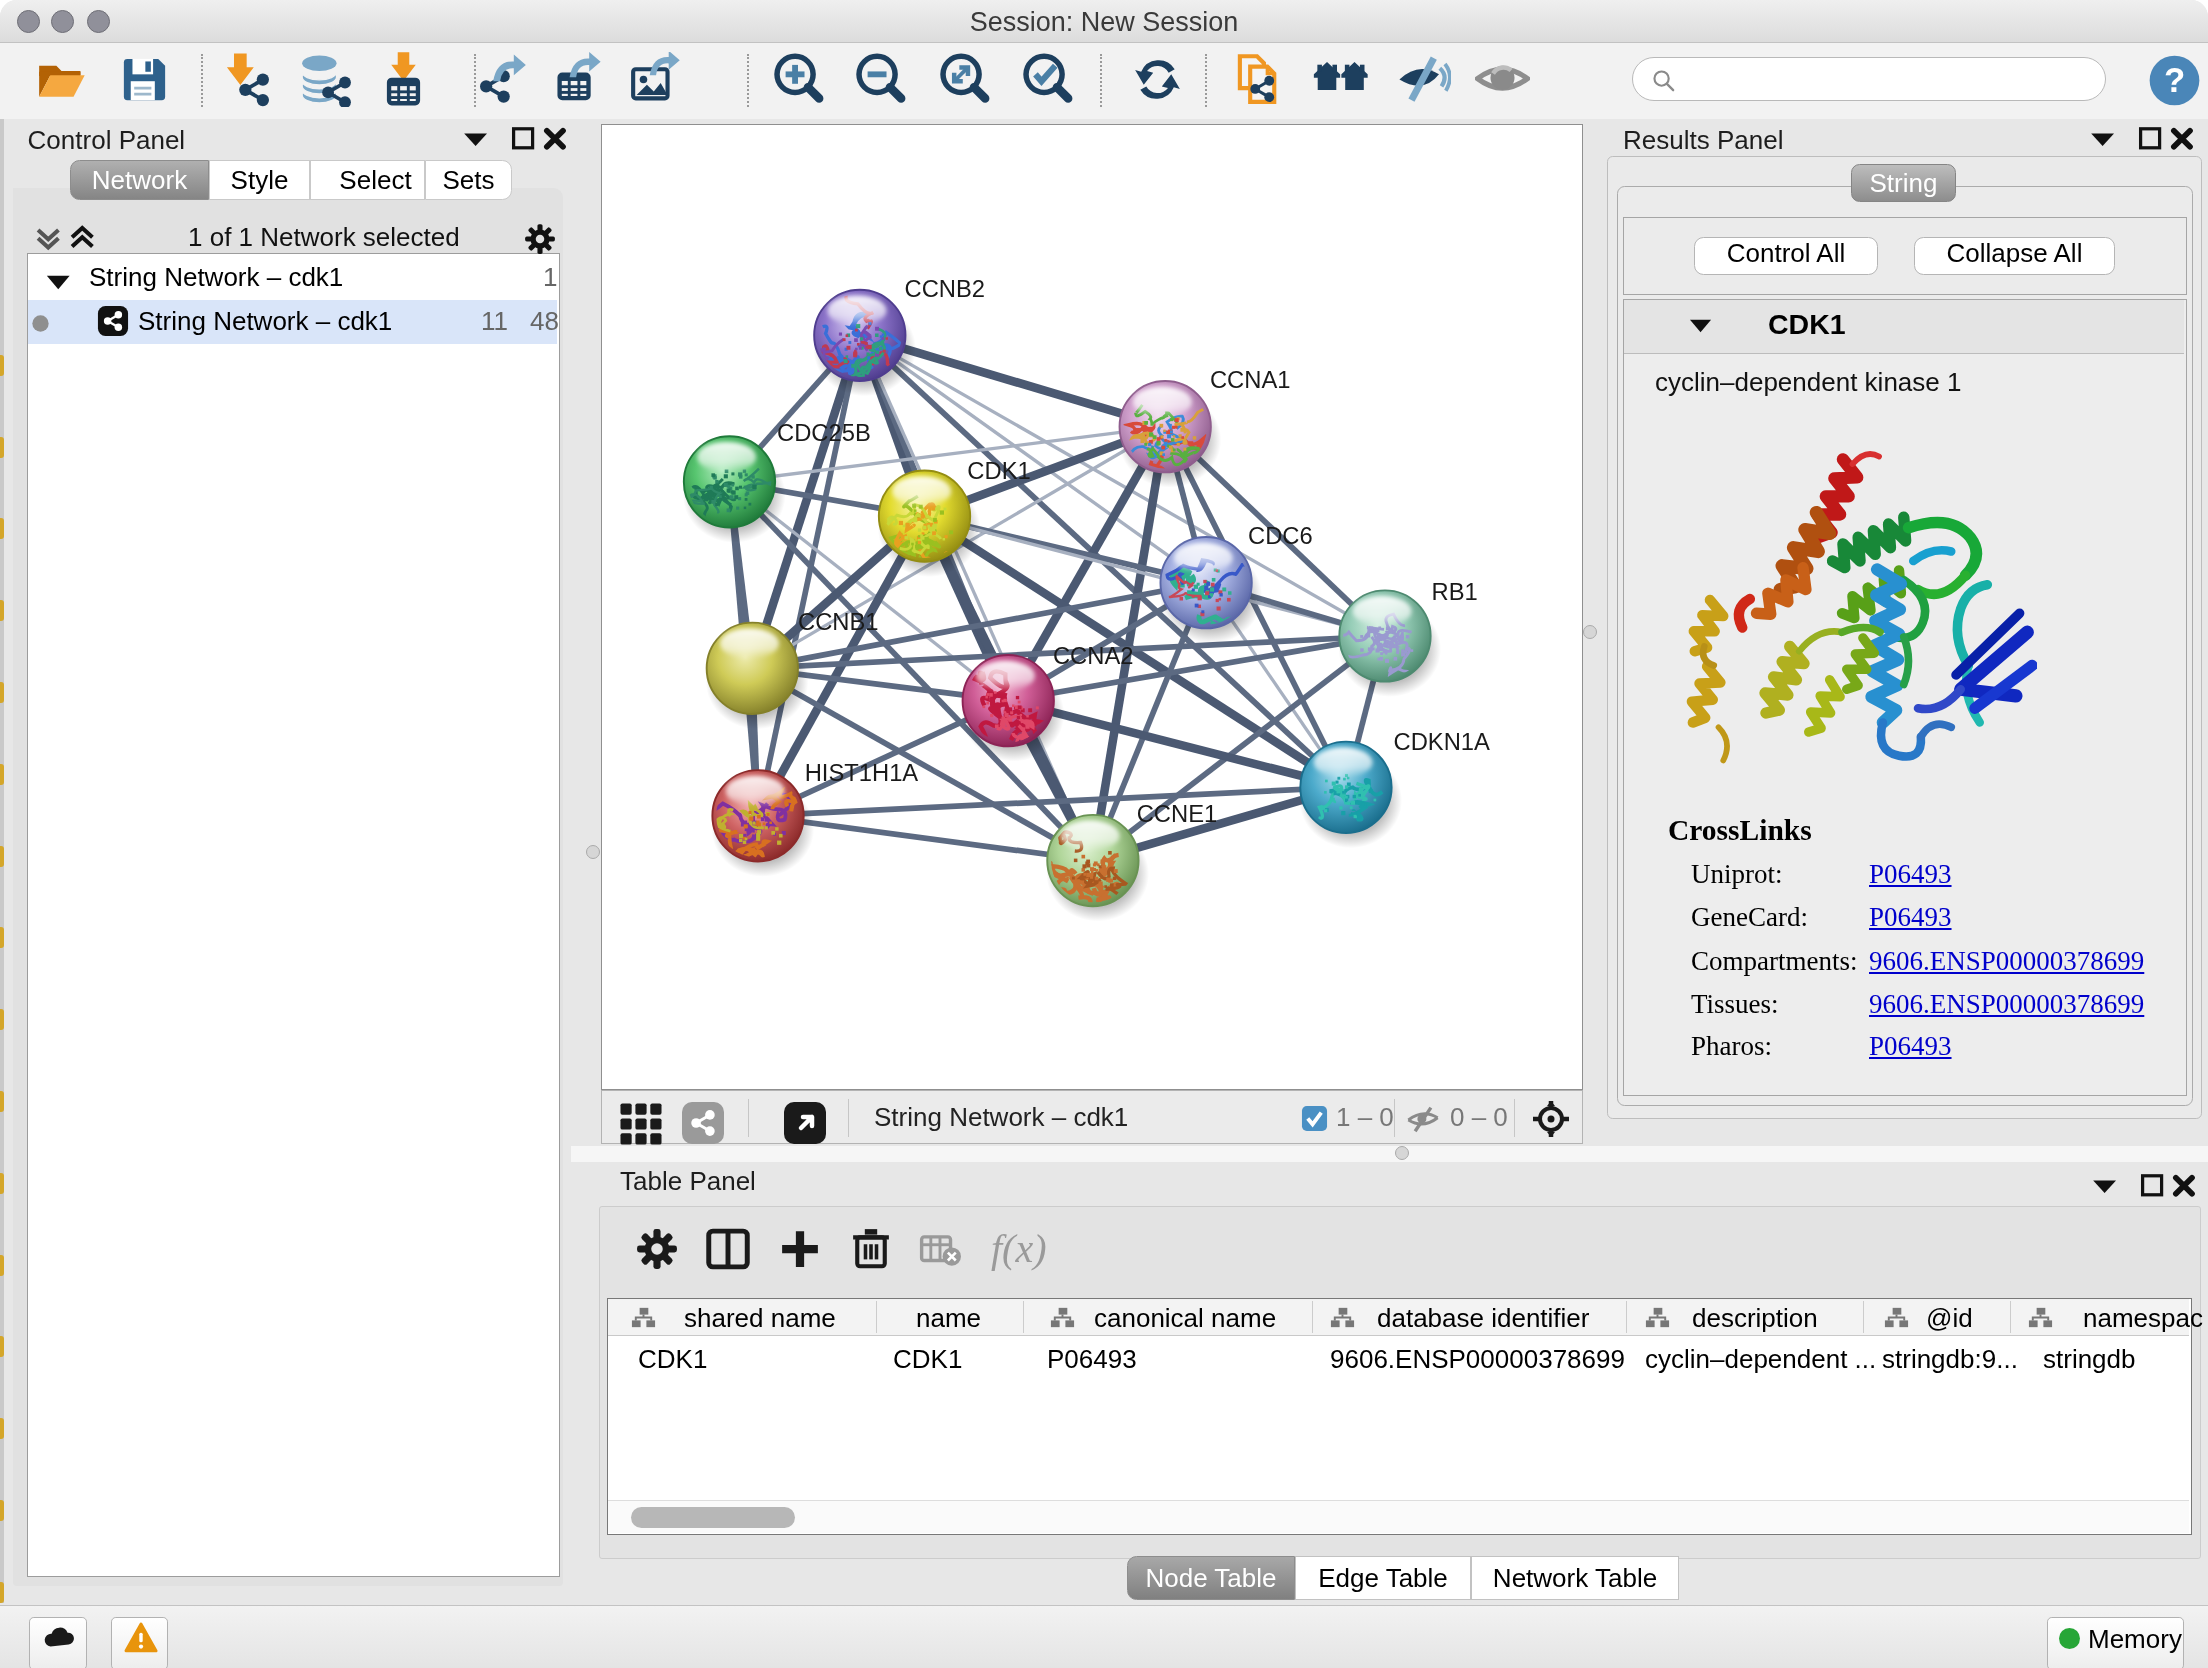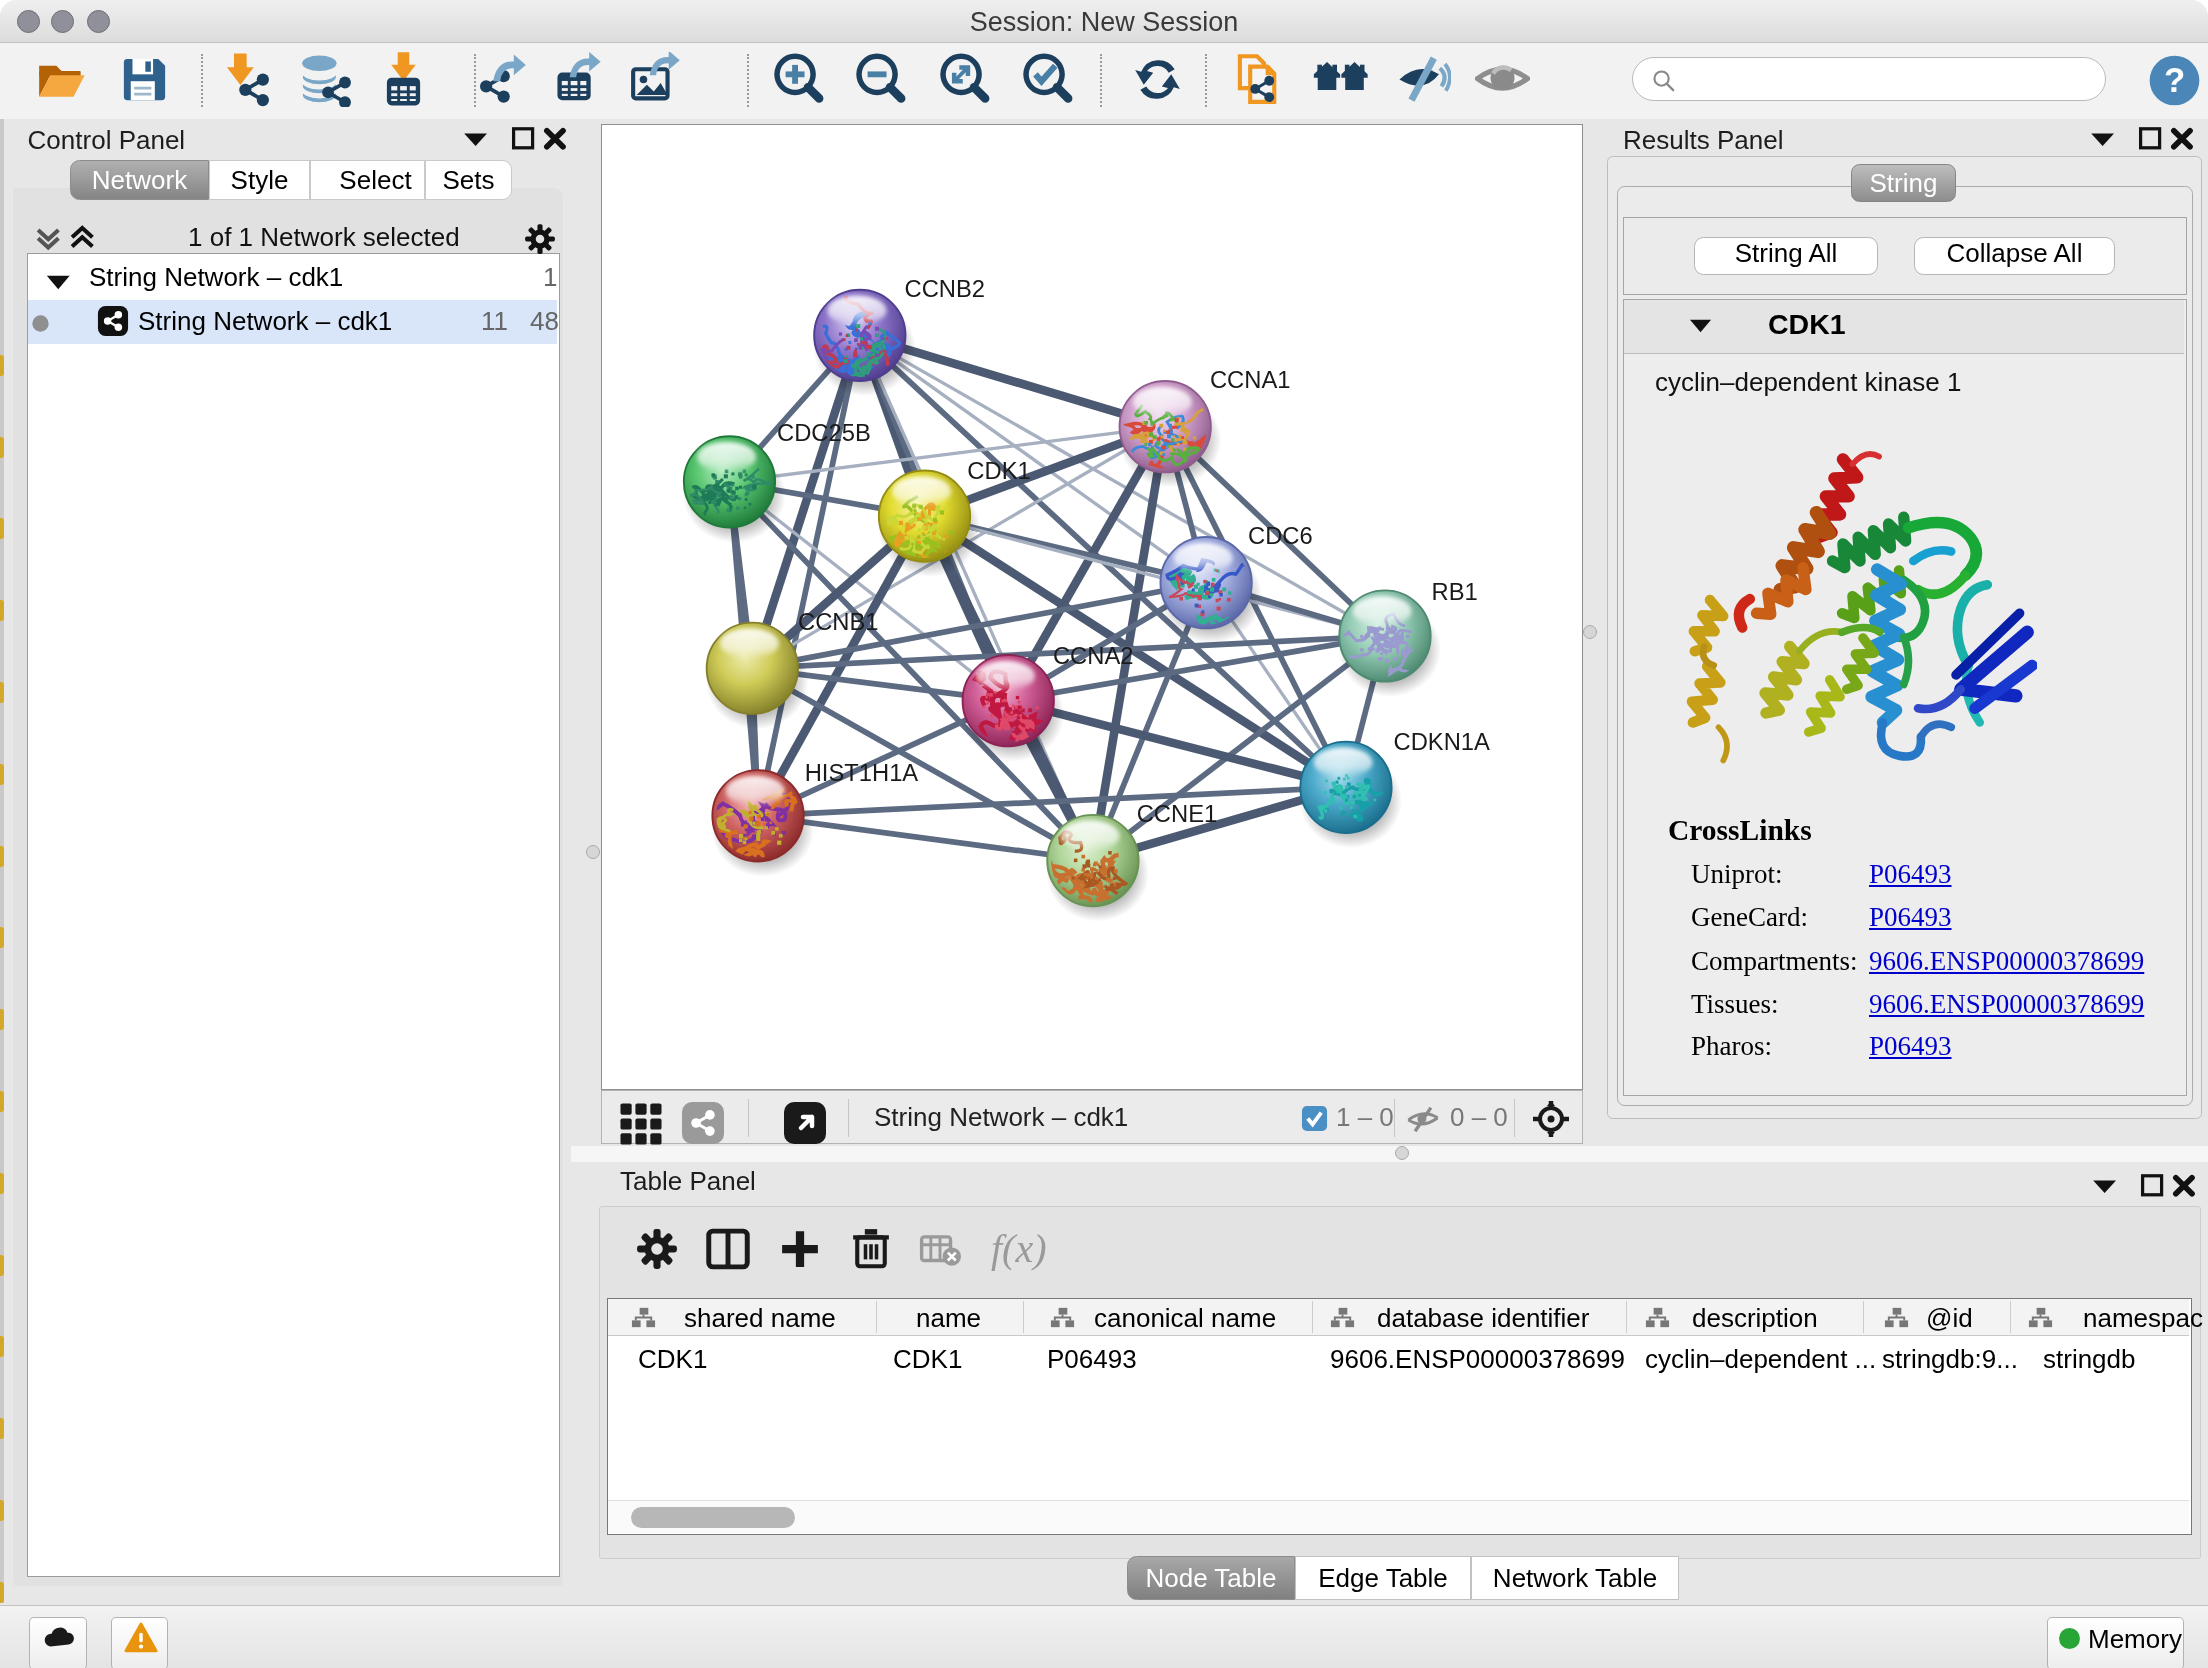--- a/index.html
+++ b/index.html
@@ -1006,21 +1006,21 @@
     <div style="position:absolute;left:848px;top:11.4px;font-size:26px;color:#777;">0 – 0</div>
     <div class="ntsep" style="left:912px;"></div>
   </div>
 
   <div class="ptitle abs" id="rp-title">Results Panel</div>
   <div style="position:absolute;left:1607px;top:156px;width:595px;height:963px;
        border:1.9px solid #bdbdbd;border-radius:5.7px;box-sizing:border-box;background:#eaeaea;"></div>
   <div id="rp-outer"></div>
   <div id="rp-stringtab">String</div>
   <div id="rp-box1"></div>
-  <div class="rp-btn" style="left:1694px;width:184px;">String All</div>
+  <div class="rp-btn" style="left:1694px;width:184px;">Control All</div>
   <div class="rp-btn" style="left:1914px;width:201px;">Collapse All</div>
   <div id="rp-box2">
      <div id="rp-cdk1hdr">
         <span style="position:absolute;left:144px;top:7.6px;font-size:28.5px;font-weight:bold;color:#000;">CDK1</span>
      </div>
      <div style="position:absolute;left:31px;top:67px;font-size:26px;color:#111;">cyclin–dependent kinase 1</div>
      <div class="xl-label" style="left:44px;top:514px;font-weight:bold;font-size:29.5px;">CrossLinks</div>
      <div class="xl-label" style="left:67px;top:559px;">Uniprot:</div>
      <div class="xl-val" style="left:245px;top:559px;">P06493</div>
      <div class="xl-label" style="left:67px;top:602px;">GeneCard:</div>

